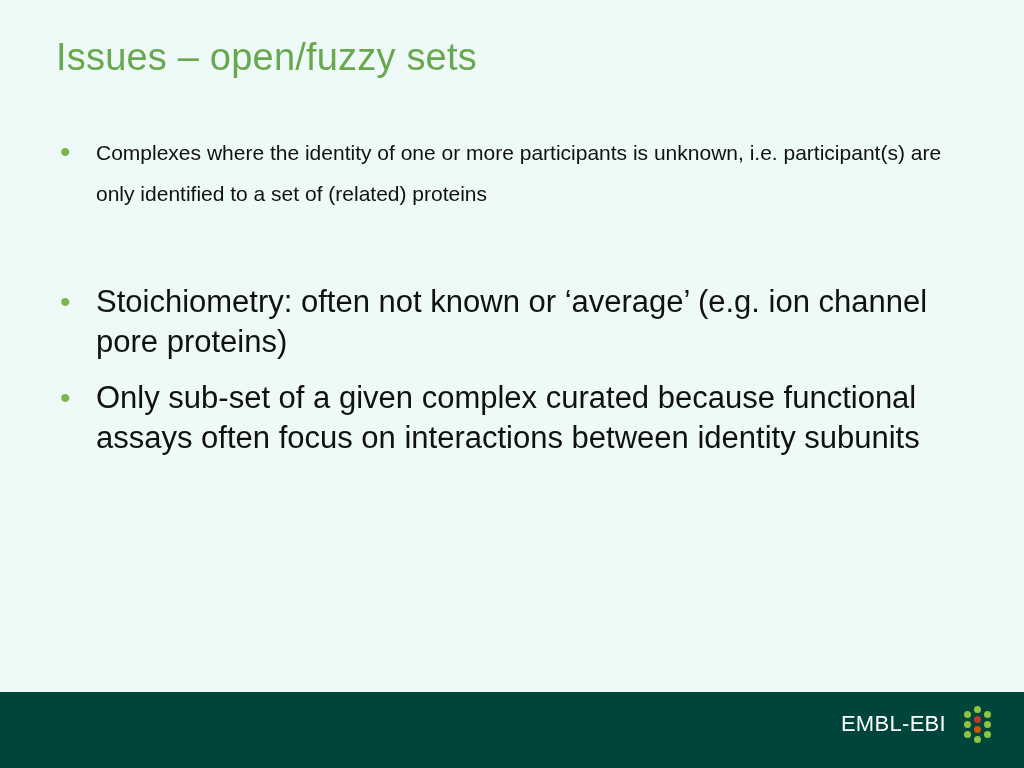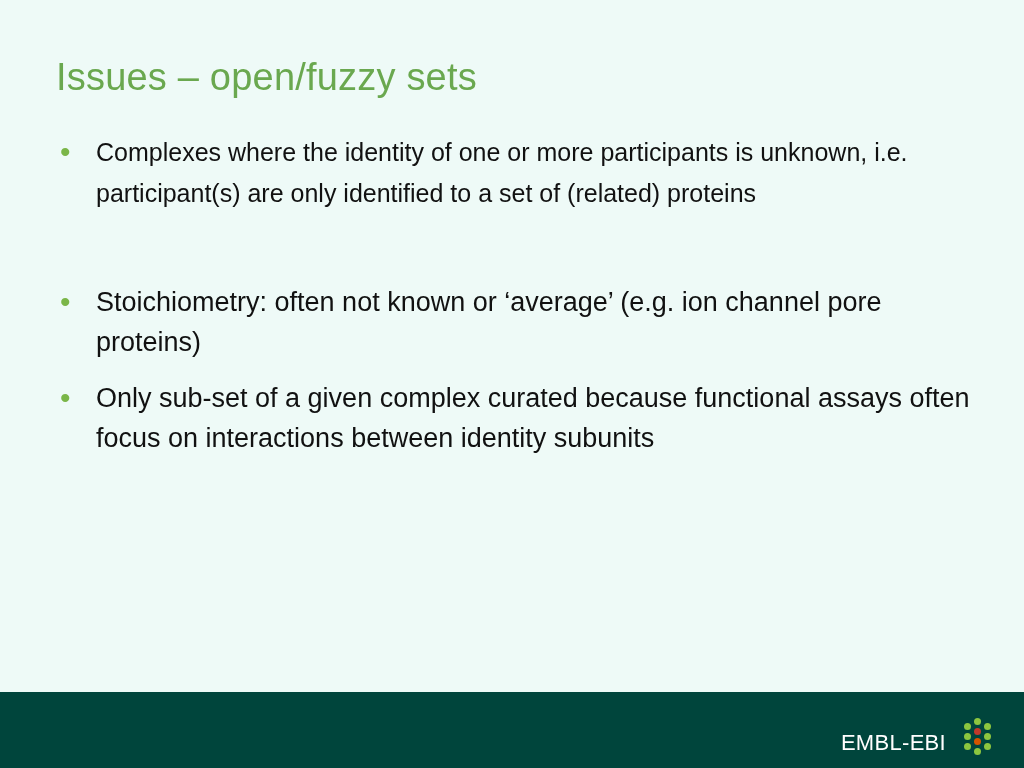--- a/index.html
+++ b/index.html
@@ -23,21 +23,20 @@
   .slide-title {
     position: absolute;
     left: 56px;
     top: 36px;
     font-size: 38px;
     line-height: 1.15;
     color: #6aa84f;
     font-weight: normal;
     letter-spacing: 0.2px;
     white-space: nowrap;
-    margin-top: 20px;
   }
   .body-block {
     position: absolute;
     left: 56px;
     top: 130px;
     width: 920px;
   }
   .bullet-row {
     display: flex;
     align-items: flex-start;
@@ -55,43 +54,43 @@
     color: #7ab648;
     font-size: 30px;
     line-height: 44px;
     text-align: left;
     padding-left: 4px;
     box-sizing: border-box;
   }
   .bullet-text {
     flex: 1 1 auto;
     color: #111111;
-    font-size: 27px;
+    font-size: 31px;
     line-height: 40px;
     padding-top: 2px;
   }
   .bullet-text.level-1 {
-    font-size: 25px;
+    font-size: 21px;
     line-height: 41px;
   }
   .footer-bar {
     position: absolute;
     left: 0;
     bottom: 0;
     width: 1024px;
     height: 76px;
     background: #00453c;
   }
   .footer-inner {
     position: absolute;
     right: 26px;
     top: 0;
     height: 64px;
     display: flex;
-    align-items: flex-end;
+    align-items: center;
     gap: 12px;
   }
   .footer-logo-text {
     color: #ffffff;
     font-size: 22px;
     letter-spacing: 0.3px;
   }
   .footer-logo-mark {
     position: relative;
     width: 40px;

